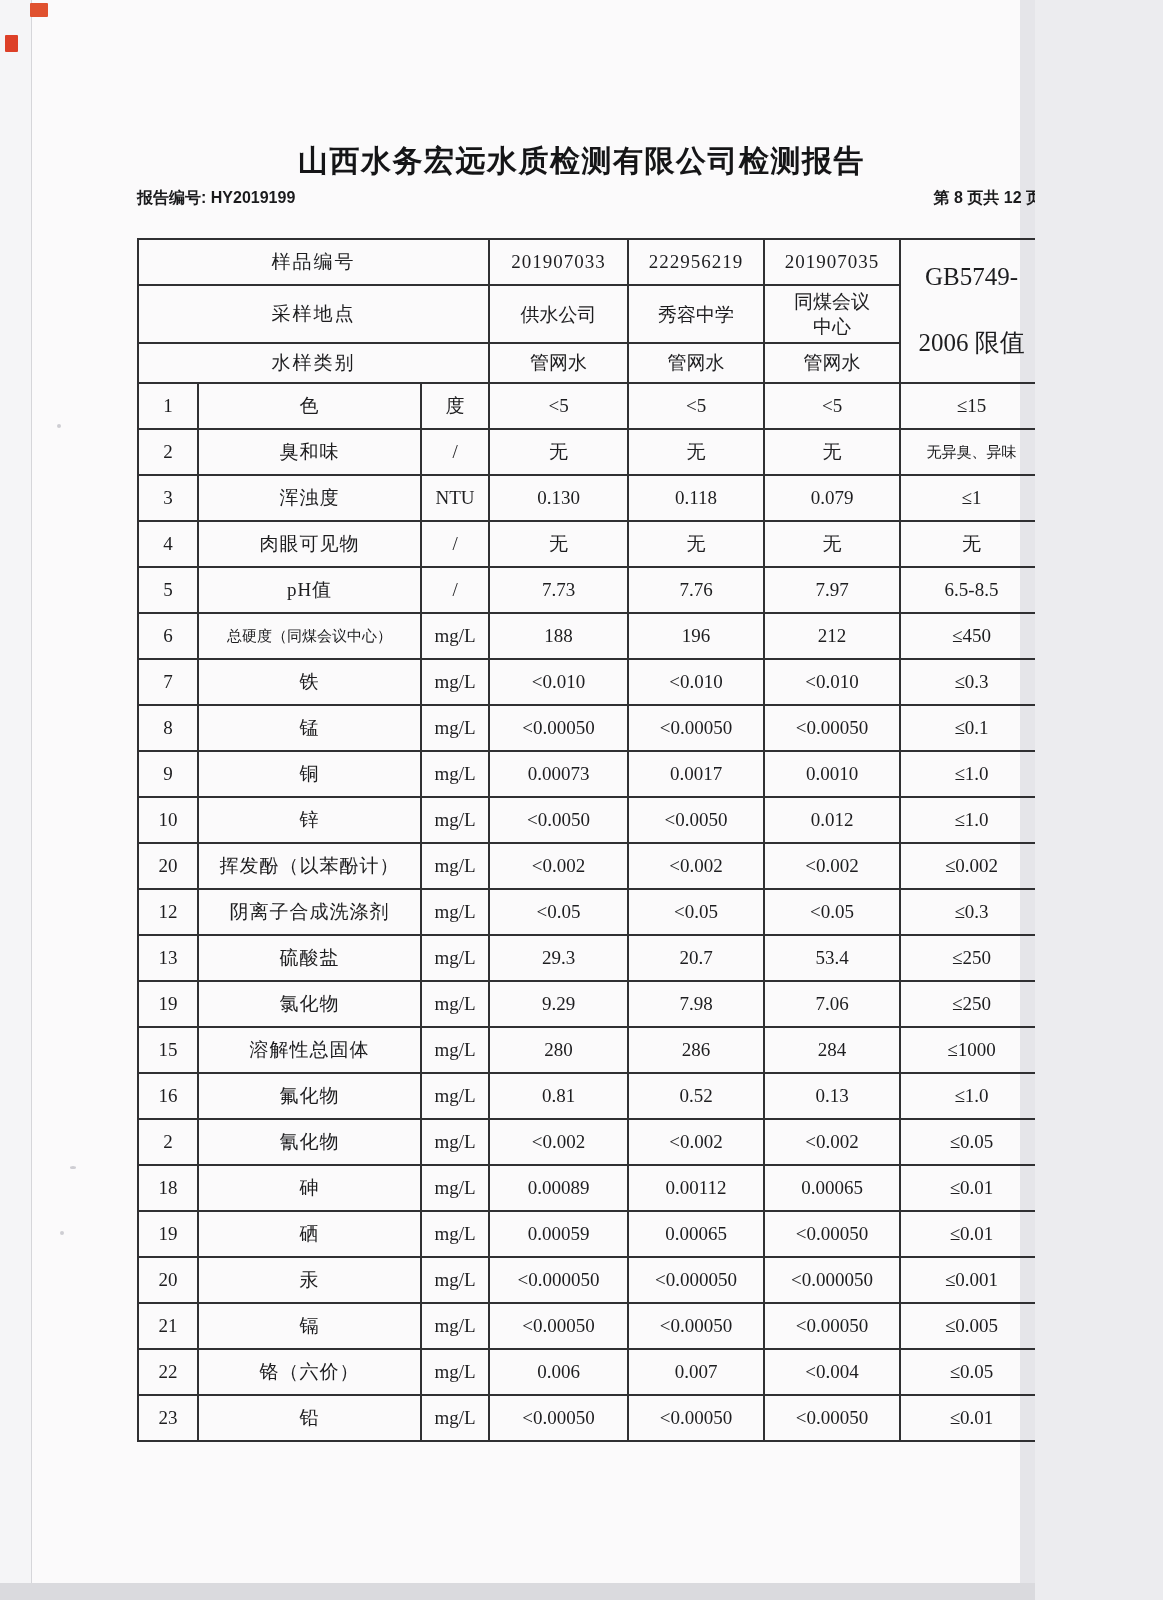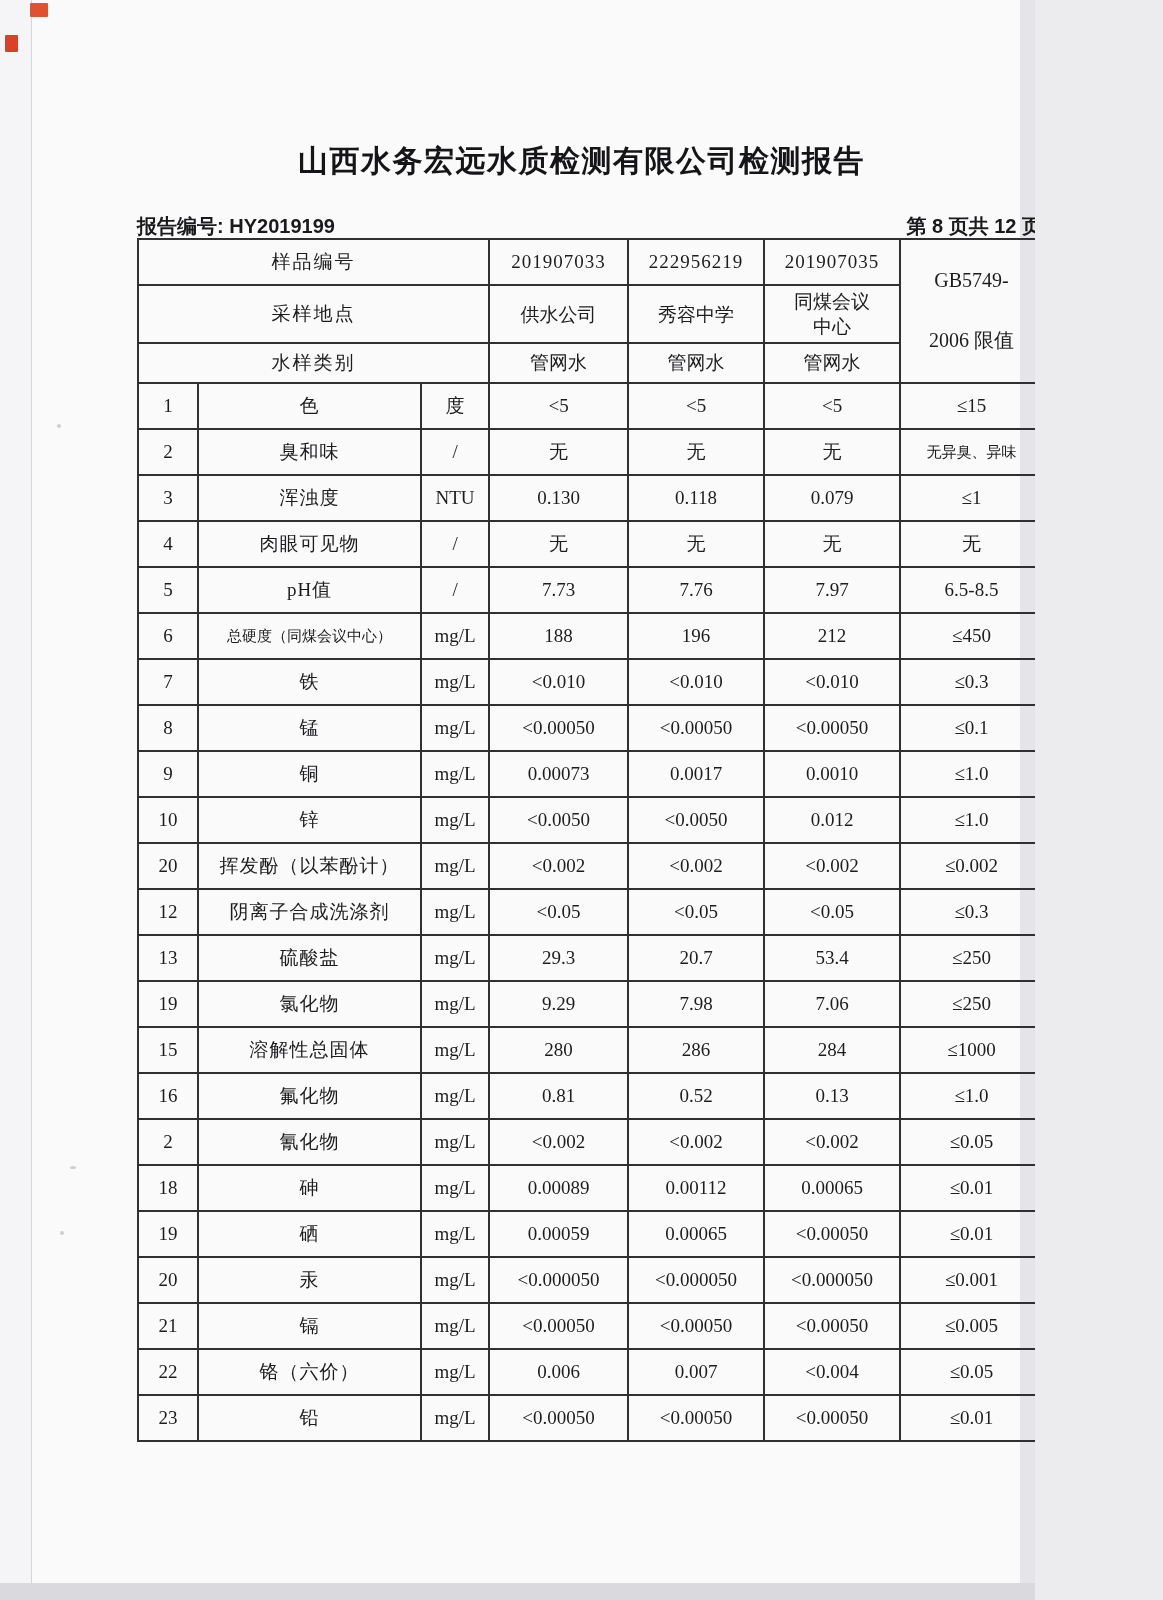--- a/index.html
+++ b/index.html
@@ -38,45 +38,45 @@
   .speck.s3 { left: 60px; top: 1231px; width: 4px; height: 4px; }
 
   .title {
     position: absolute; top: 141px; left: 0; width: 1163px;
     margin: 0; text-align: center;
     font-family: "Liberation Sans", sans-serif;
     font-size: 30px; font-weight: bold; letter-spacing: 1.5px;
     color: #151517;
   }
   .meta {
-    position: absolute; top: 213px; left: 137px; width: 905px;
+    position: absolute; top: 188px; left: 137px; width: 905px;
     display: flex; justify-content: space-between; align-items: baseline;
     font-family: "Liberation Sans", sans-serif;
-    font-size: 20px; font-weight: bold; color: #1a1a1c;
+    font-size: 16px; font-weight: bold; color: #1a1a1c;
   }
   table.report {
     position: absolute; top: 238px; left: 137px;
     width: 905px; table-layout: fixed;
     border-collapse: collapse;
     border-radius: 31px;
   }
   table.report td {
     border: 2px solid #303032;
     text-align: center; vertical-align: middle;
     font-size: 19px; padding: 0; color: #1d1d1f;
     overflow: hidden;
   }
   tr.hrow1 { height: 46px; }
   tr.hrow2 { height: 58px; padding-left: 19px; }
   tr.hrow3 { height: 40px; }
   tbody.rows tr { height: 46px; }
   td.h-label { letter-spacing: 2px; font-size: 20px; }
   td.h-num { font-size: 20px; letter-spacing: 1px; margin-top: 28px; }
   td.h-loc span { display: inline-block; max-width: 84px; line-height: 25px; }
-  td.h-limit .limit-wrap { display: flex; flex-direction: column; gap: 35px; font-size: 20px; }
+  td.h-limit .limit-wrap { display: flex; flex-direction: column; gap: 35px; font-size: 25px; }
   td.c-param { text-align: left; padding-left: 12px; letter-spacing: 1px; }
   td.c-unit { font-size: 18px; }
   .small-text { font-size: 15px !important; letter-spacing: 0 !important; }
 </style>
 </head>
 <body>
 
 <div class="scan">
   <div class="edge-left"></div>
   <div class="edge-right"></div>

